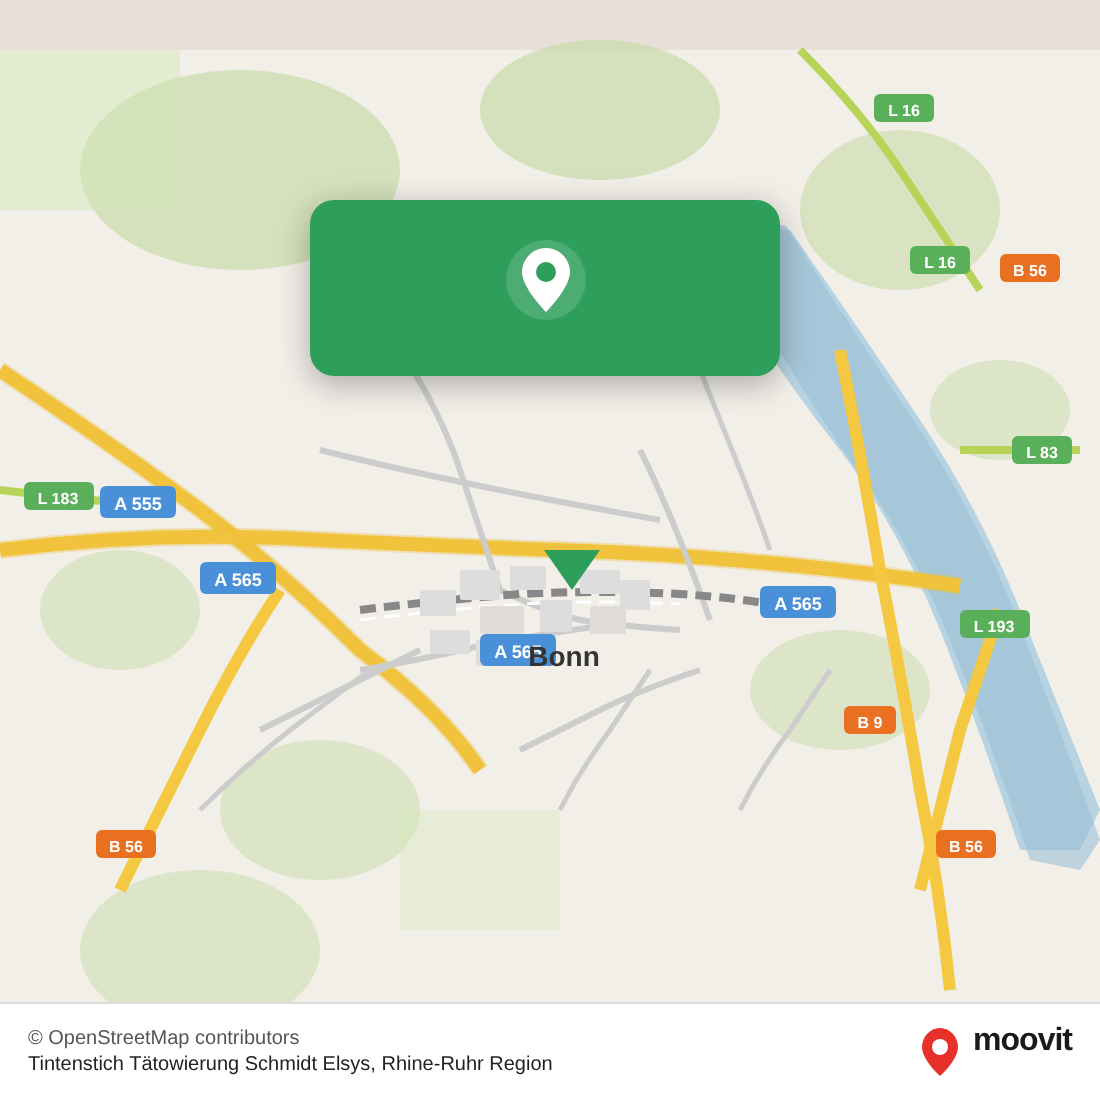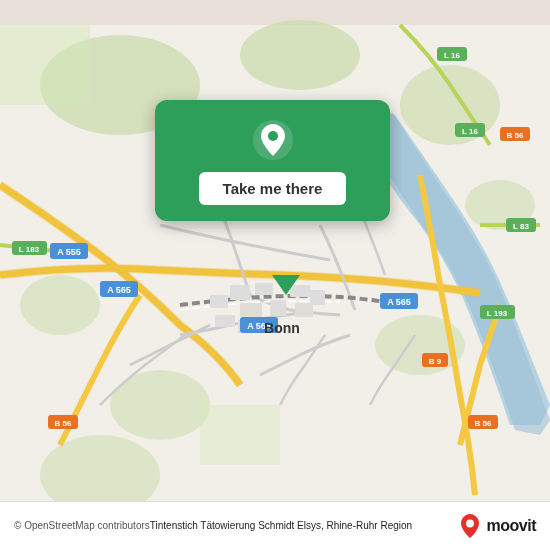--- a/index.html
+++ b/index.html
@@ -85,39 +85,39 @@
       padding: 10px 14px 10px 14px;
       display: flex;
       align-items: center;
       justify-content: space-between;
       z-index: 20;
       border-top: 1px solid #ddd;
     }
 
     #bottom-left {
       display: flex;
-      flex-direction: row;
+      flex-direction: column;
     }
 
     #osm-credit {
       font-size: 10px;
       color: #555;
       margin-bottom: 2px;
     }
 
     #place-name {
       font-size: 10px;
       color: #222;
       font-weight: 500;
       max-width: 380px;
     }
 
     #moovit-logo {
       display: flex;
-      align-items: center;
+      align-items: flex-start;
       gap: 3px;
       flex-shrink: 0;
     }
 
     #moovit-pin {
       width: 28px;
       height: 28px;
     }
 
     #moovit-text {
@@ -235,21 +235,20 @@
 
     <text x="282" y="308" text-anchor="middle" fill="#333" font-size="14" font-weight="bold">Bonn</text>
   </svg>
 
   <div id="popup-card">
     <svg id="location-pin" viewBox="0 0 44 44" xmlns="http://www.w3.org/2000/svg">
       <circle cx="22" cy="22" r="20" fill="white" opacity="0.15"></circle>
       <path d="M22 6 C15 6 10 12 10 18 C10 26 22 38 22 38 C22 38 34 26 34 18 C34 12 29 6 22 6 Z" fill="white"></path>
       <circle cx="22" cy="18" r="5" fill="#2e9e5b"></circle>
     </svg>
-    <button id="take-me-there-btn">Take me there</button>
   </div>
 
   <div id="popup-tail"></div>
 
   <div id="bottom-bar">
     <div id="bottom-left">
       <span id="osm-credit">© OpenStreetMap contributors</span>
       <span id="place-name">Tintenstich Tätowierung Schmidt Elsys, Rhine-Ruhr Region</span>
     </div>
     <div id="moovit-logo">

